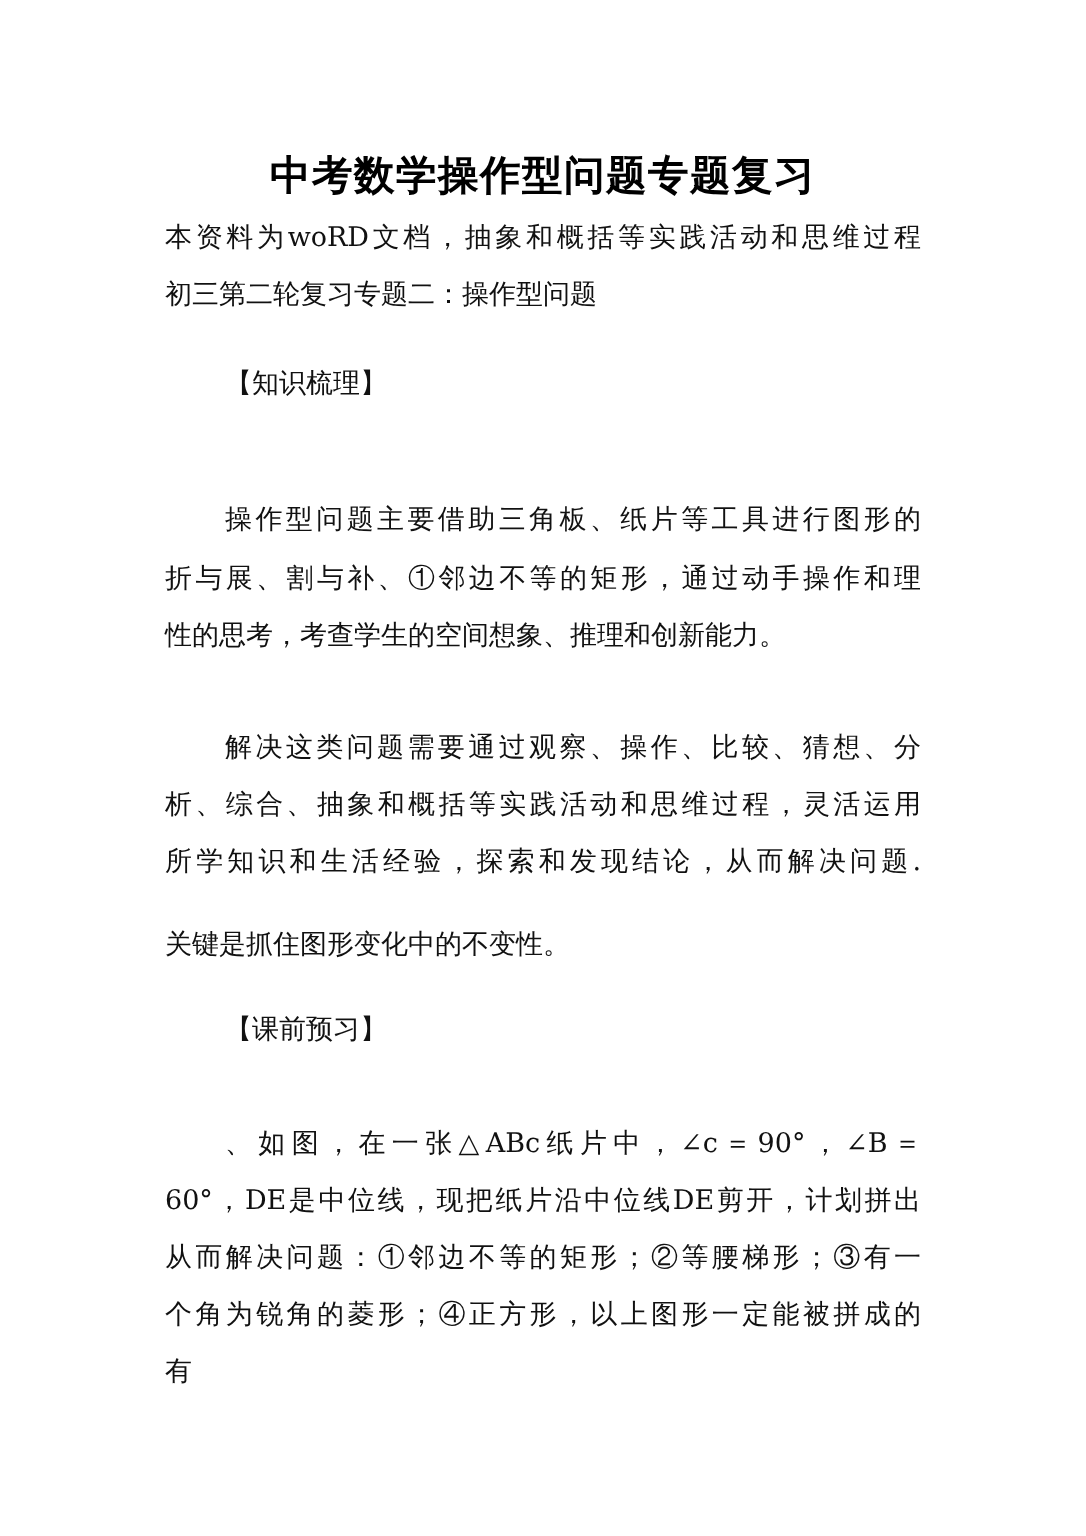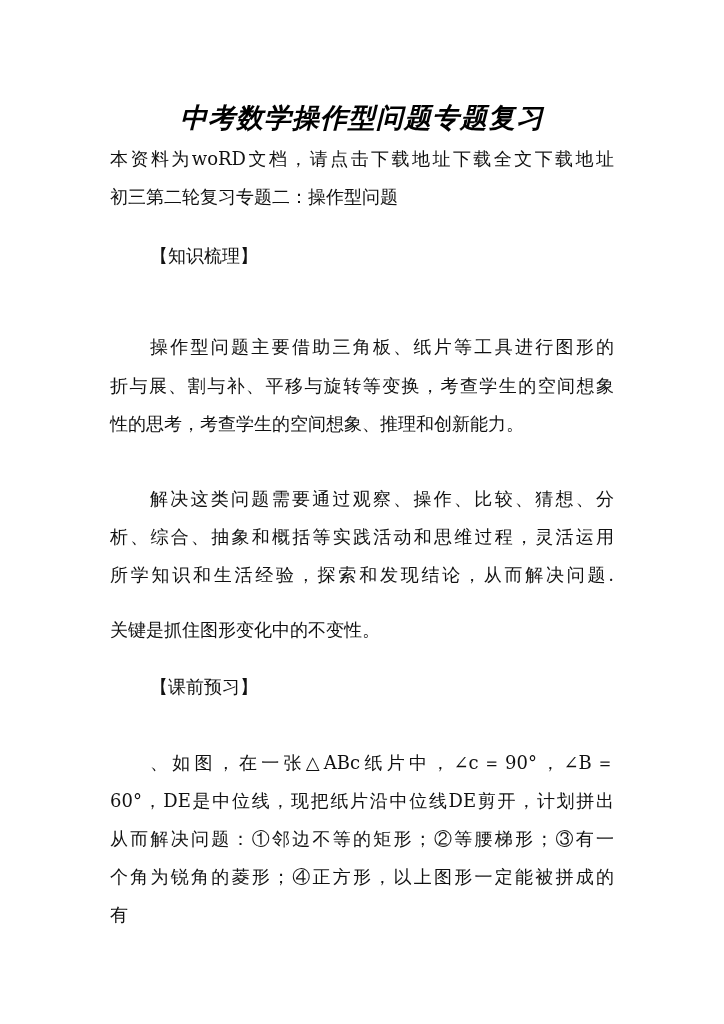--- a/index.html
+++ b/index.html
@@ -27,21 +27,20 @@
       left: 0;
       width: 724px;
       top: 98px;
       text-align: center;
       font-family: "DejaVu Sans", "Liberation Sans", sans-serif;
       font-weight: bold;
       font-size: 27px;
       line-height: 40px;
       letter-spacing: 1px;
       color: #000;
-      font-style: italic;
     }
     .line {
       position: absolute;
       left: 110px;
       width: 504px;
       font-size: 18px;
       line-height: 26px;
       white-space: nowrap;
       text-align: justify;
       text-align-last: justify;
@@ -63,27 +62,27 @@
       color: #111;
     }
   </style>
 </head>
 <body>
 
 <div class="page">
 
   <div class="title">中考数学操作型问题专题复习</div>
 
-  <div class="line" style="top:146px;">本资料为woRD文档，请点击下载地址下载全文下载地址</div>
+  <div class="line" style="top:146px;">本资料为woRD文档，抽象和概括等实践活动和思维过程</div>
   <div class="line last" style="top:184px;">初三第二轮复习专题二：操作型问题</div>
 
   <div class="heading" style="top:243px;">【知识梳理】</div>
 
   <div class="line indent" style="top:334px;">操作型问题主要借助三角板、纸片等工具进行图形的</div>
-  <div class="line" style="top:373px;">折与展、割与补、平移与旋转等变换，考查学生的空间想象</div>
+  <div class="line" style="top:373px;">折与展、割与补、①邻边不等的矩形，通过动手操作和理</div>
   <div class="line indent" style="top:486px;">解决这类问题需要通过观察、操作、比较、猜想、分</div>
 
   <div class="line last" style="top:411px;">性的思考，考查学生的空间想象、推理和创新能力。</div>
   <div class="line" style="top:562px;">所学知识和生活经验，探索和发现结论，从而解决问题.</div>
   <div class="line" style="top:524px;">析、综合、抽象和概括等实践活动和思维过程，灵活运用</div>
   <div class="line last" style="top:600px;margin-top:17px;">关键是抓住图形变化中的不变性。</div>
 
   <div class="heading" style="top:674px;">【课前预习】</div>
 
   <div class="line indent" style="top:750px;">、如图，在一张△ABc纸片中，∠c＝90°，∠B＝</div>

